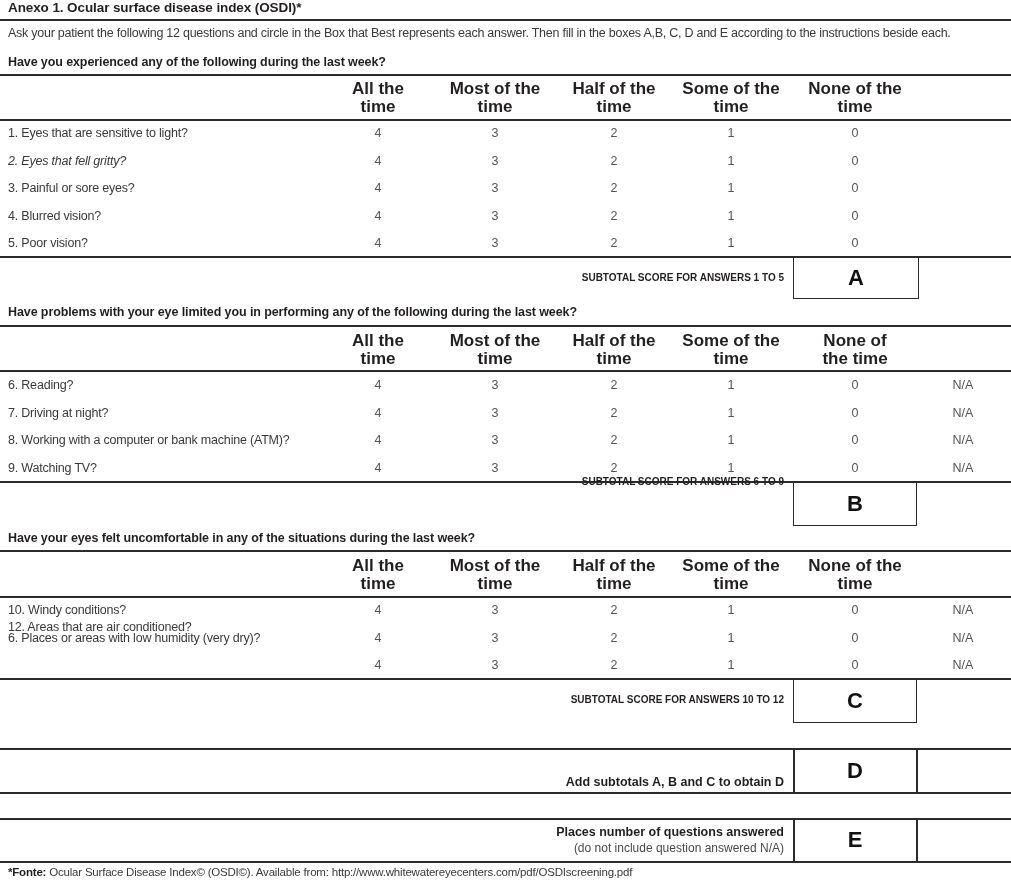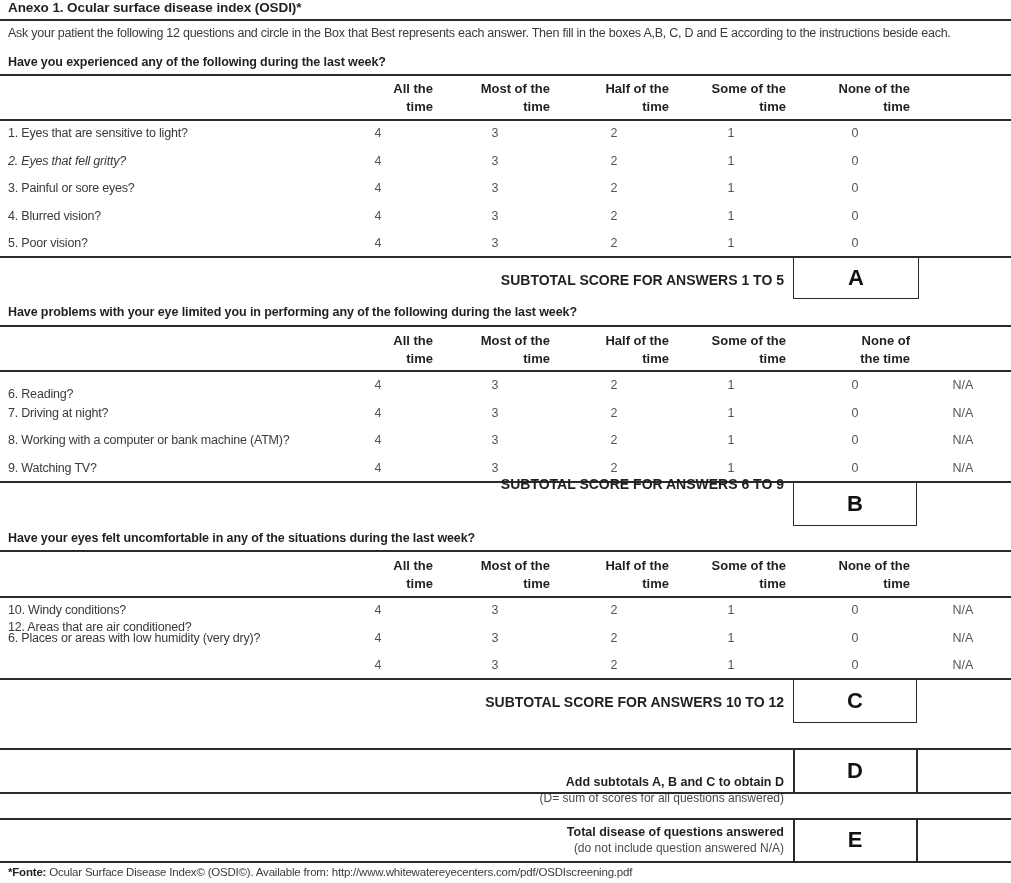--- a/index.html
+++ b/index.html
@@ -4,25 +4,25 @@
 <style>
   html, body { margin:0; padding:0; background:#fff; }
   body { width:1011px; height:883px; position:relative; overflow:hidden;
          font-family:"Liberation Sans", sans-serif; color:#231f20; }
   .abs { position:absolute; }
   .title { left:8px; top:0px; font-size:13.5px; font-weight:bold; letter-spacing:-0.1px; }
   .rule { left:0; width:1011px; height:2px; background:#2b2b2b; }
   .rule.thin { height:1.5px; }
   .intro { left:8px; top:26px; font-size:12.5px; color:#3a3a3a; letter-spacing:-0.25px; white-space:nowrap; }
   .sec-title { left:8px; font-size:12.5px; font-weight:bold; letter-spacing:-0.1px; white-space:nowrap; }
-  .hdr { font-size:13px; font-weight:bold; text-align:right; line-height:18px; width:110px; }
+  .hdr { font-size:17px; font-weight:bold; text-align:center; line-height:18px; width:110px; }
   .q { left:8px; font-size:12.5px; color:#3a3a3a; letter-spacing:-0.2px; white-space:nowrap; }
   .v { font-size:12.5px; color:#555; text-align:center; width:40px; }
   .na { font-size:12.5px; color:#555; text-align:center; width:40px; }
-  .sub-label { font-size:14px; font-weight:bold; text-align:right; white-space:nowrap; }
+  .sub-label { font-size:10px; font-weight:bold; text-align:right; white-space:nowrap; }
   .box { border:1.5px solid #2b2b2b; box-sizing:border-box; display:flex; align-items:center;
          justify-content:center; font-weight:bold; font-size:22px; color:#111; }
   .vline { width:1.5px; background:#2b2b2b; }
   .sum-label { text-align:right; font-size:12.5px; line-height:16px; }
   .sum-label .b { font-weight:bold; }
   .sum-label .s { color:#4a4a4a; font-size:12px; }
   .foot { left:8px; top:866px; font-size:11.5px; color:#3a3a3a; letter-spacing:-0.2px; white-space:nowrap; }
   .foot b { color:#231f20; }
 </style>
 </head>
@@ -98,21 +98,21 @@
   <div>
     <div class="abs hdr" style="left:323px;top:332px;"><span>All the</span><br><span>time</span></div>
     <div class="abs hdr" style="left:440px;top:332px;"><span>Most of the</span><br><span>time</span></div>
     <div class="abs hdr" style="left:559px;top:332px;"><span>Half of the</span><br><span>time</span></div>
     <div class="abs hdr" style="left:676px;top:332px;"><span>Some of the</span><br><span>time</span></div>
     <div class="abs hdr" style="left:800px;top:332px;"><span>None of</span><br><span>the time</span></div>
   </div>
   <div class="abs rule thin" style="top:370px;"></div>
 
   <div>
-    <div class="abs q" style="top:378px;margin-top:9px;">6. Reading?</div>
+    <div class="abs q" style="top:378px;">6. Reading?</div>
     <div class="abs v" style="left:358px;top:378px;">4</div>
     <div class="abs v" style="left:475px;top:378px;">3</div>
     <div class="abs v" style="left:594px;top:378px;">2</div>
     <div class="abs v" style="left:711px;top:378px;">1</div>
     <div class="abs v" style="left:835px;top:378px;">0</div>
     <div class="abs na" style="left:943px;top:378px;">N/A</div>
   </div>
   <div>
     <div class="abs q" style="top:406px;">7. Driving at night?</div>
     <div class="abs v" style="left:358px;top:406px;">4</div>
@@ -189,32 +189,31 @@
   <div class="abs rule thin" style="top:678px;"></div>
 
   <div class="abs sub-label" style="right:227px;top:694px;">SUBTOTAL SCORE FOR ANSWERS 10 TO 12</div>
   <div class="abs box" style="left:793px;top:678px;width:124px;height:45px;">C</div>
 </div>
 
 <div>
   <div class="abs rule thin" style="top:748px;"></div>
   <div class="abs sum-label" style="right:227px;top:774px;">
     <div class="b">Add subtotals A, B and C to obtain D</div>
-    <div class="s">(D= sum of scores for all questions answered)</div>
   </div>
   <div class="abs vline" style="left:793px;top:748px;height:45px;"></div>
   <div class="abs box" style="left:793px;top:749px;width:124px;height:43px;border:none;">D</div>
   <div class="abs vline" style="left:916px;top:748px;height:45px;"></div>
   <div class="abs rule thin" style="top:792px;"></div>
 </div>
 
 <div>
   <div class="abs rule thin" style="top:818px;"></div>
   <div class="abs sum-label" style="right:227px;top:824px;">
-    <div class="b">Total disease of questions answered</div>
+    <div class="b">Places number of questions answered</div>
     <div class="s">(do not include question answered N/A)</div>
   </div>
   <div class="abs vline" style="left:793px;top:818px;height:44px;"></div>
   <div class="abs box" style="left:793px;top:819px;width:124px;height:42px;border:none;">E</div>
   <div class="abs vline" style="left:916px;top:818px;height:44px;"></div>
   <div class="abs rule thin" style="top:861px;"></div>
 </div>
 
 <div class="abs foot"><b>*Fonte:</b><span> Ocular Surface Disease Index© (OSDI©). Available from: http://www.whitewatereyecenters.com/pdf/OSDIscreening.pdf</span></div>
 

